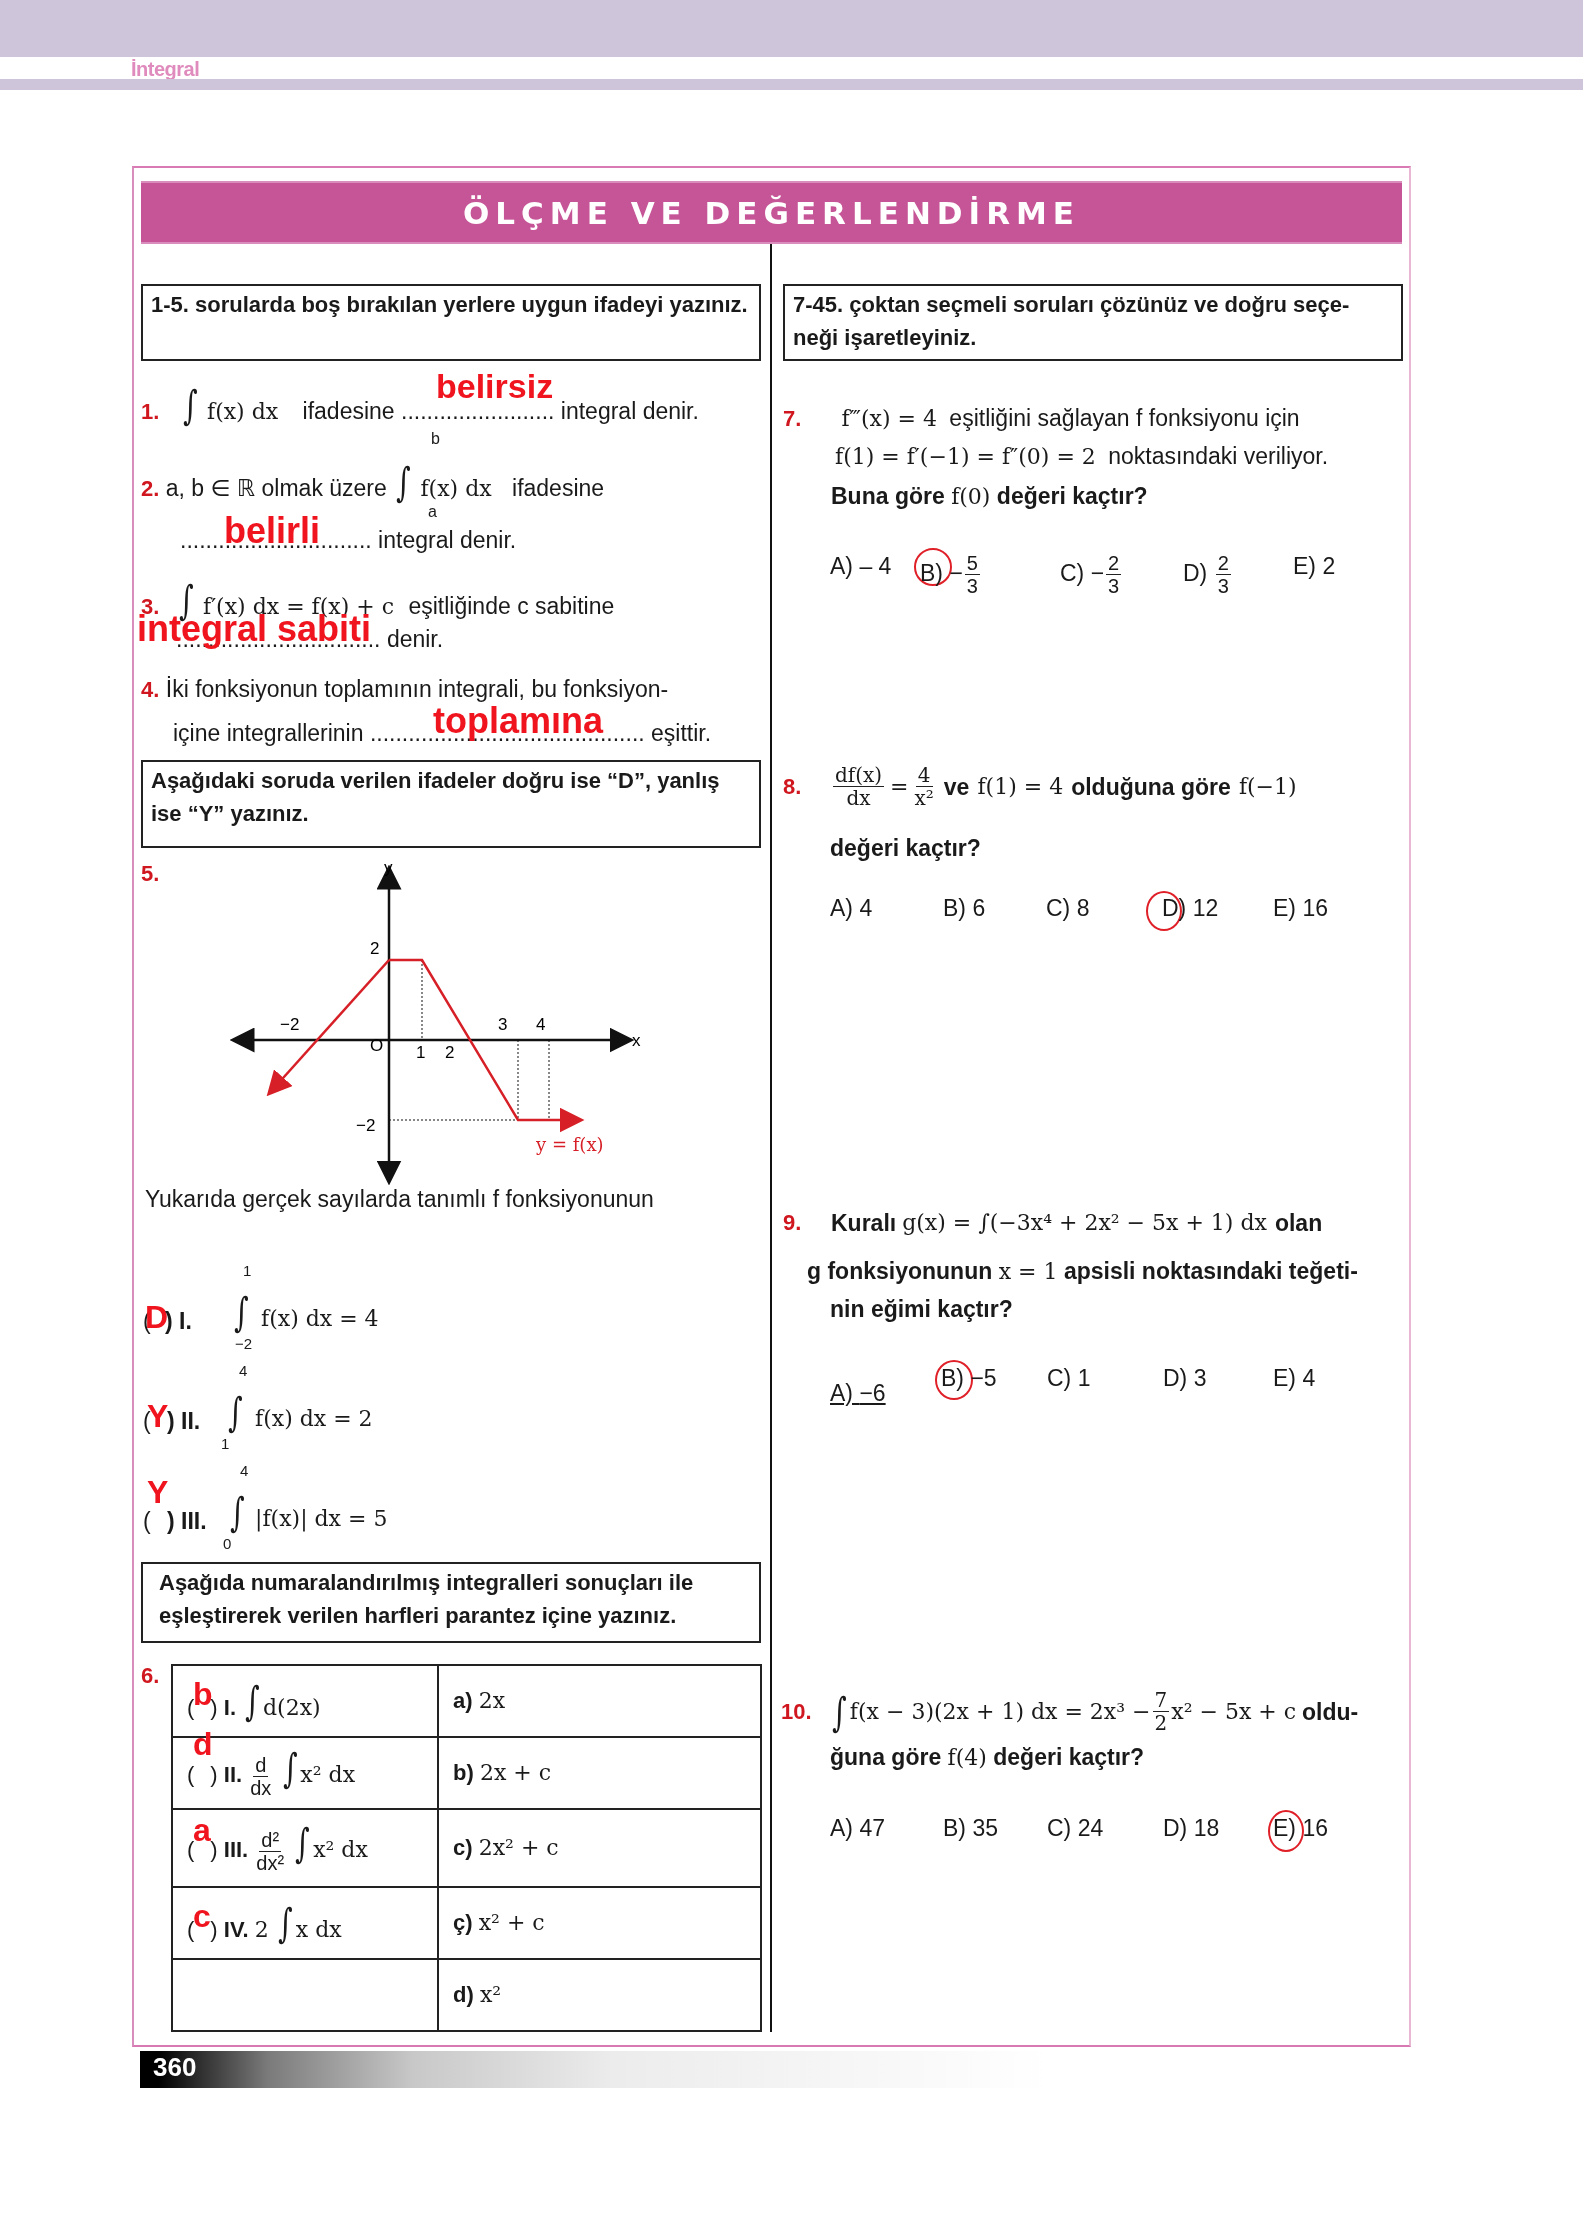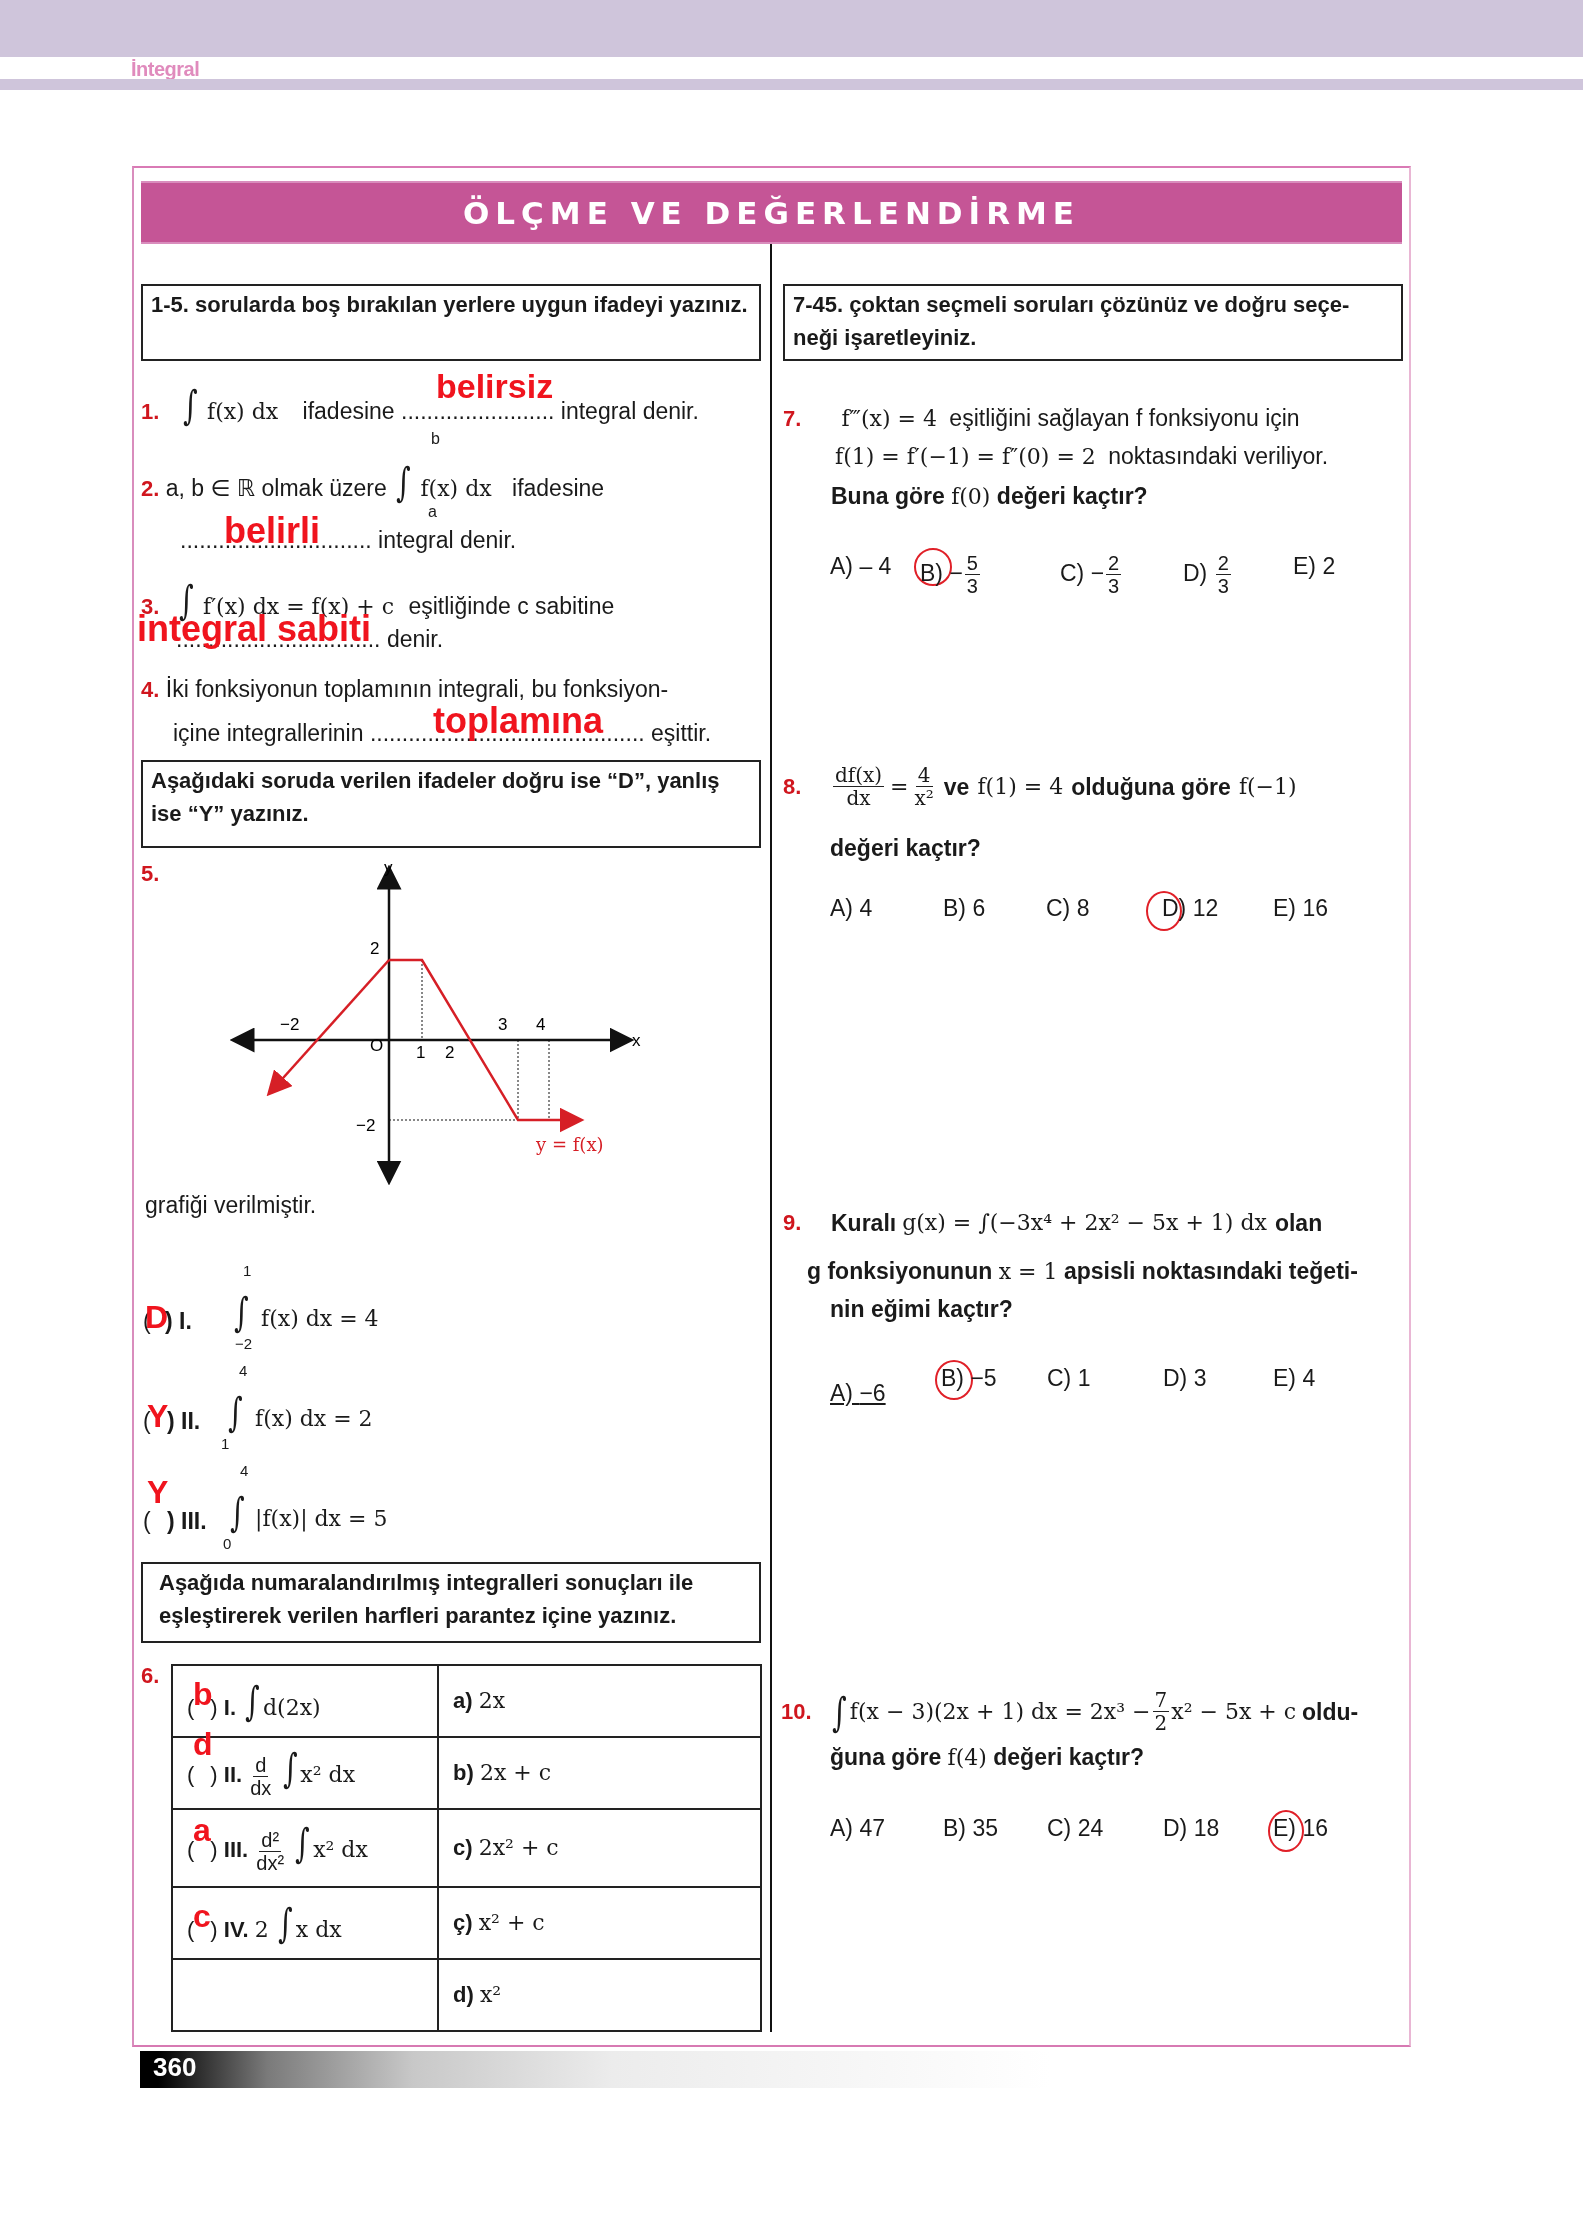--- a/index.html
+++ b/index.html
@@ -141,21 +141,21 @@
   <text x="126" y="276" font-size="17" font-family="Liberation Sans, sans-serif">−2</text>
   <text x="50" y="175" font-size="17" font-family="Liberation Sans, sans-serif">−2</text>
   <text x="186" y="203" font-size="17" font-family="Liberation Sans, sans-serif">1</text>
   <text x="215" y="203" font-size="17" font-family="Liberation Sans, sans-serif">2</text>
   <text x="268" y="175" font-size="17" font-family="Liberation Sans, sans-serif">3</text>
   <text x="306" y="175" font-size="17" font-family="Liberation Sans, sans-serif">4</text>
   <text x="306" y="296" font-size="18" fill="#d61f26" font-family="DejaVu Serif, serif">y = f(x)</text>
 </svg>
 
 <div class="abs txt" style="left:145px; top:1184px;">
-  <div style="margin-top:6px;">grafiği verilmiştir.</div>
+  <div>Yukarıda gerçek sayılarda tanımlı f fonksiyonunun</div>
 </div>
 
 <div class="abs" style="left:143px; top:1290px; width:400px; height:80px;">
   <span class="abs txt" style="left:0; top:16px;">(</span>
   <span class="abs hand" style="left:2px; top:9px; font-size:32px;">D</span>
   <span class="abs txt bold" style="left:22px; top:16px;">) <span>I.</span></span>
   <span class="abs" style="left:100px; top:-28px; font-size:15px;">1</span>
   <span class="abs" style="left:92px; top:45px; font-size:15px;">−2</span>
   <span class="abs int" style="left:88px; top:2px;">∫</span>
   <span class="abs math" style="left:118px; top:16px;">f(x) dx = 4</span>

